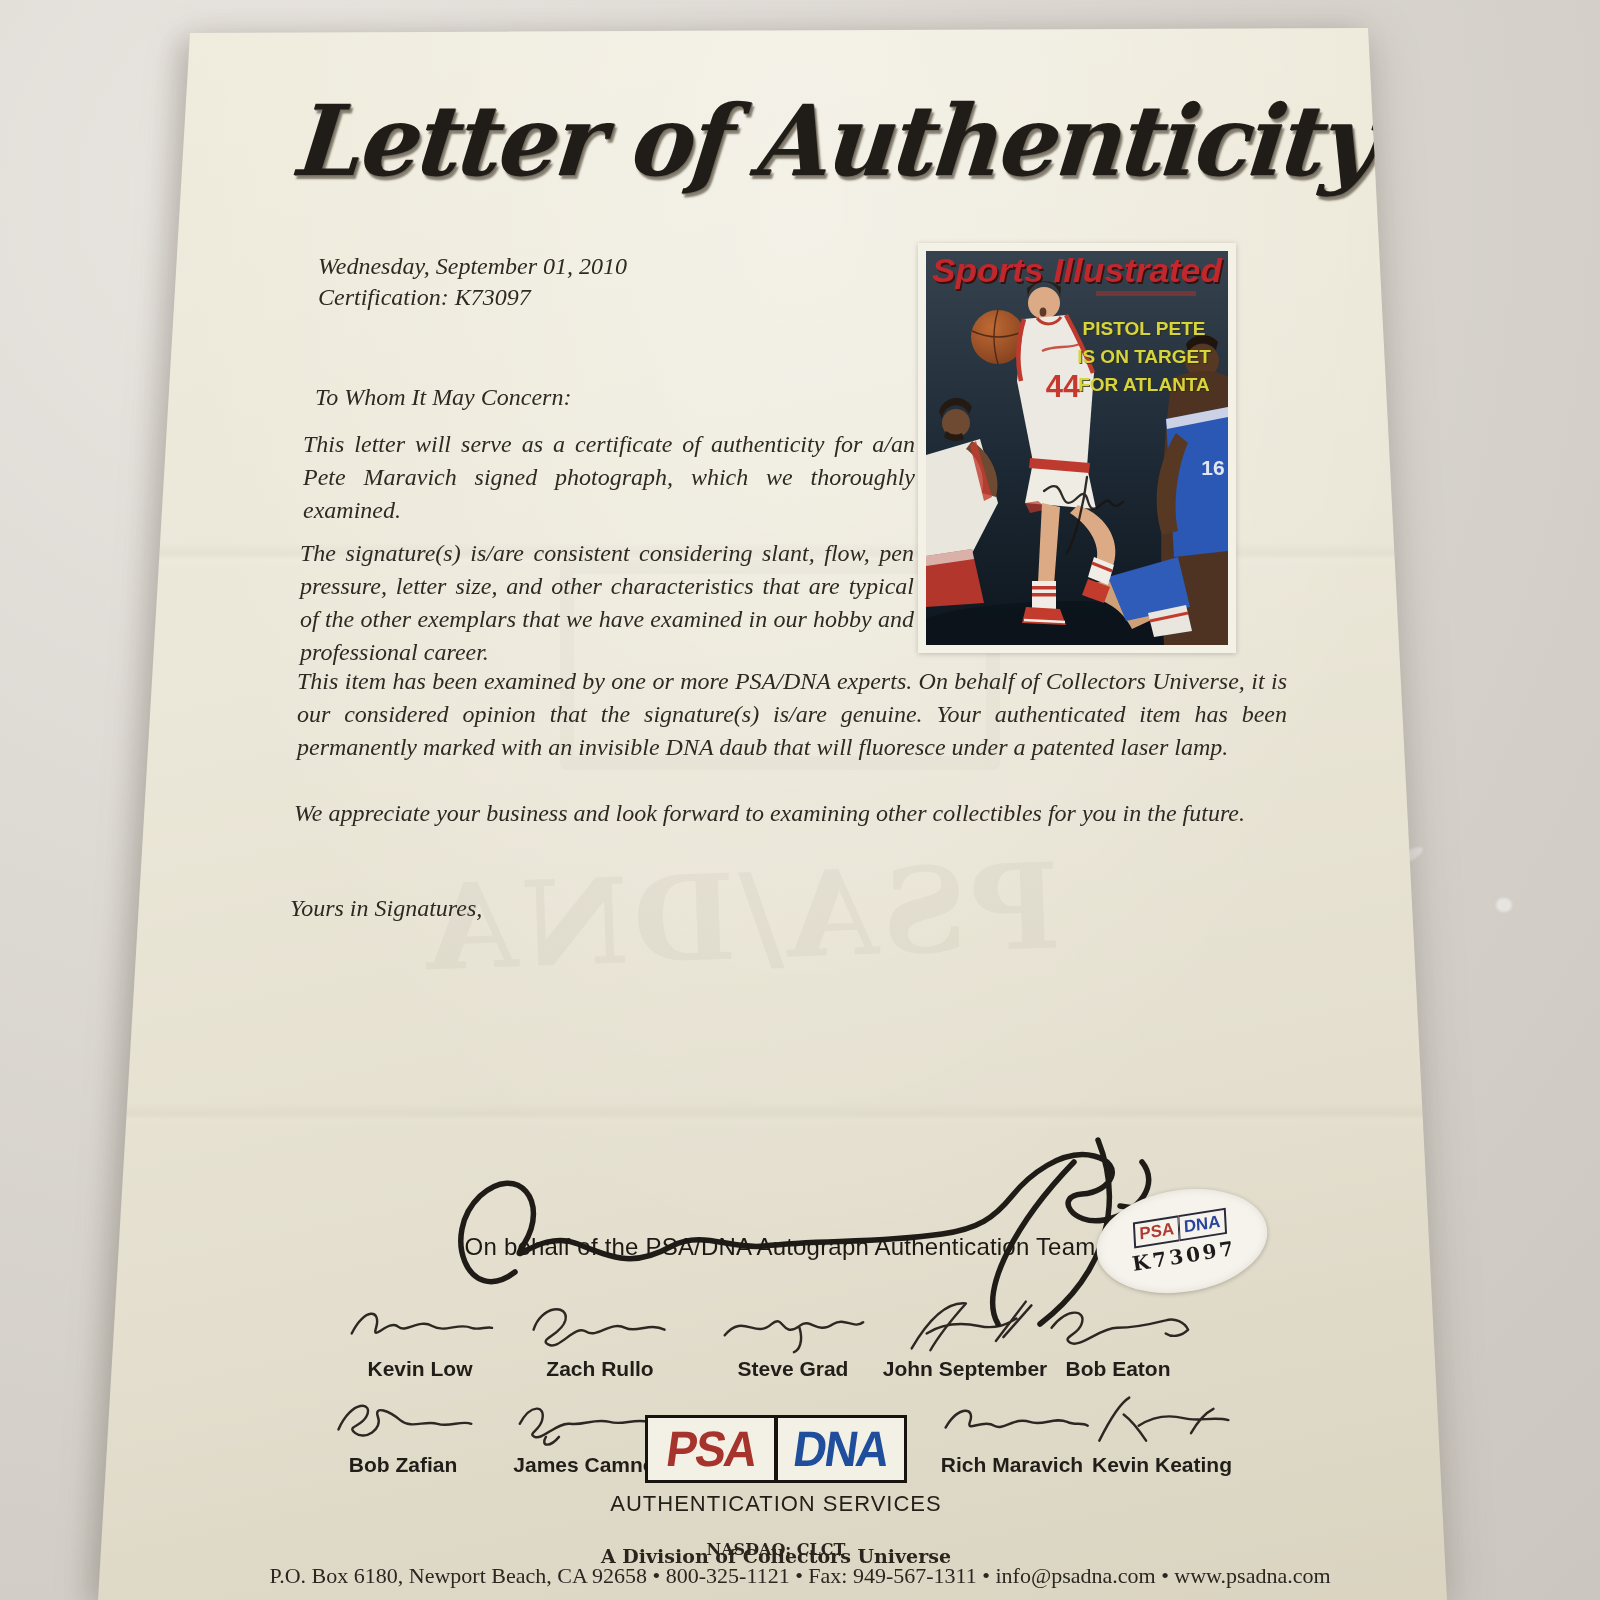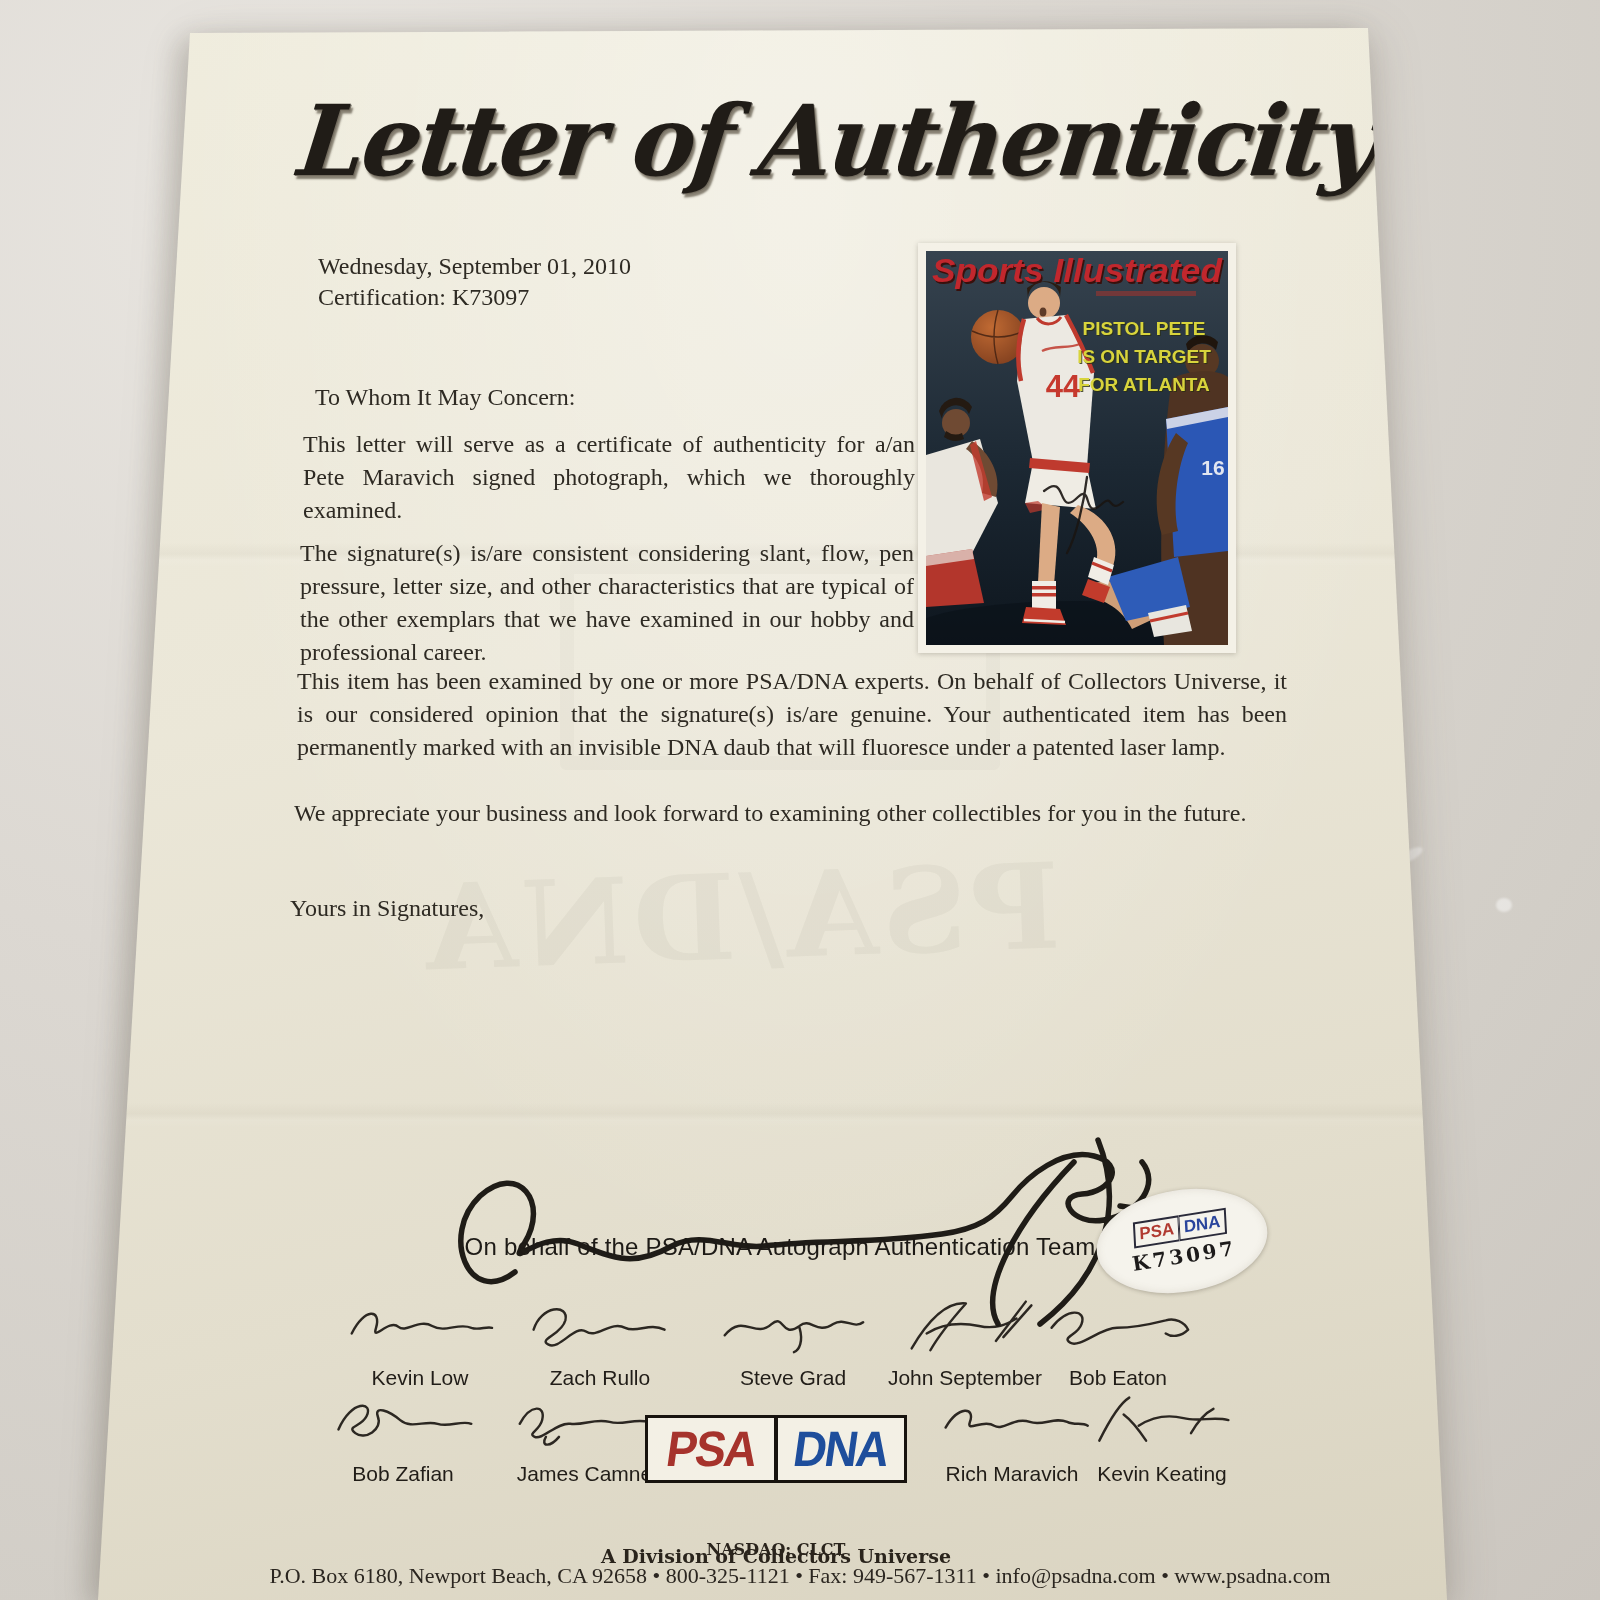--- a/index.html
+++ b/index.html
@@ -27,21 +27,21 @@
   .crease.c1 { top:542px; } .crease.c2 { top:1102px; }
 
   .loa-title {
     position:absolute; left:300px; top:86px; width:960px; text-align:center;
     font-family:"DejaVu Serif", serif; font-style:italic; font-weight:bold;
     font-size:94px; letter-spacing:-3px; color:#201c17; white-space:nowrap;
     transform: skewX(-7deg) scaleY(1.04);
     text-shadow: 3px 4px 2px rgba(115,108,94,.85), 1px 1px 0 rgba(40,35,28,.6);
   }
 
-  .typ { position:absolute; color:#2e2a23; font-family:"Liberation Serif", serif; font-size:24px; line-height:33px; }
+  .typ { position:absolute; color:#2e2a23; font-family:"Liberation Serif", serif; font-size:24px; line-height:33px;font-style:italic; }
   .date-line { left:318px; top:250px; }
   .cert-line { left:318px; top:281px; }
   .salutation { left:315px; top:381px; }
   .para { text-align:justify; }
   .p1 { left:303px; top:428px; width:612px; }
   .p2 { left:300px; top:537px; width:614px; }
   .p3 { left:297px; top:665px; width:990px; }
   .p4 { left:294px; top:797px; width:992px; }
   .closing { left:290px; top:892px; }
 
@@ -64,21 +64,21 @@
 
   .main-signature { position:absolute; left:420px; top:1112px; width:772px; height:218px; }
 
   .on-behalf {
     position:absolute; left:380px; top:1233px; width:800px; text-align:center;
     font-family:"Liberation Sans", sans-serif; font-size:24px; color:#1d1a16; letter-spacing:.2px;
   }
 
   .member { position:absolute; width:172px; text-align:center; }
   .member svg { display:block; width:160px; height:58px; margin:0 auto; }
-  .member .name { font-family:"Liberation Sans", sans-serif; font-size:21px; color:#211d18; margin-top:12px; white-space:nowrap; }
+  .member .name { font-family:"Liberation Sans", sans-serif; font-size:21px; color:#211d18; margin-top:3px; white-space:nowrap;font-weight:bold; }
   .r1 { top:1296px; } .r2 { top:1392px; }
   .m-kl { left:334px; } .m-zr { left:514px; } .m-sg { left:707px; } .m-jr { left:879px; } .m-be { left:1032px; }
   .m-bz { left:317px; } .m-jc { left:502px; } .m-rc { left:926px; } .m-kk { left:1076px; }
 
   .psa-logo {
     position:absolute; left:645px; top:1415px; width:262px; height:68px; display:flex;
   }
   .psa-logo .cell {
     flex:1; border:3px solid #17130e; background:#f3f0e5; display:flex; align-items:center; justify-content:center;
     font-family:"Liberation Sans", sans-serif; font-weight:bold; font-size:46px; transform:skewX(0deg);
@@ -299,20 +299,21 @@
       </div>
 
       <div class="psa-logo">
         <div class="cell psa">
             <span>PSA</span>
           </div>
         <div class="cell dna">
             <span>DNA</span>
           </div>
       </div>
+      <div class="logo-sub">AUTHENTICATION SERVICES</div>
       <div class="logo-div">A Division of Collectors Universe</div>
       <div class="logo-nasdaq">NASDAQ: CLCT</div>
 
       <div class="sticker">
         <div class="mini-logo">
           <span class="mini-cell mini-psa">PSA</span>
           <span class="mini-cell mini-dna">DNA</span>
         </div>
         <div class="cert-no">K73097</div>
       </div>

